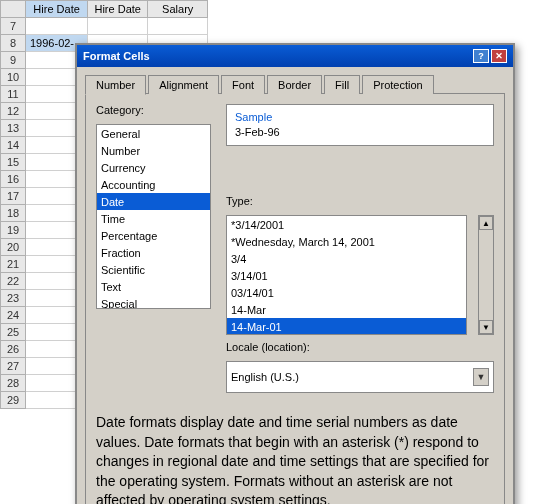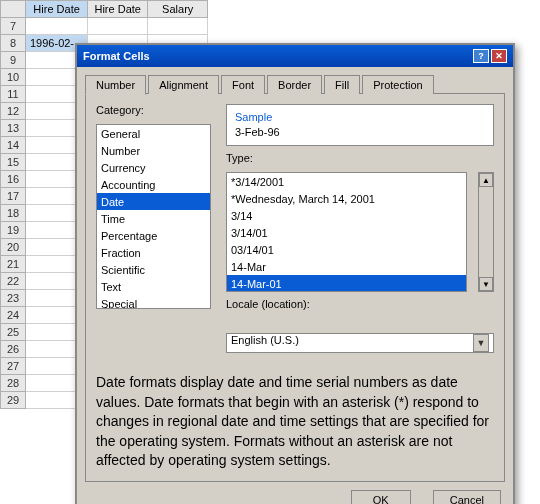--- a/index.html
+++ b/index.html
@@ -214,20 +214,21 @@
     }
 
     .sample-value {
       font-size: 11px;
       padding: 1px 0;
     }
 
     .type-label {
       font-size: 11px;
       margin-bottom: 2px;
+      margin-top: 43px;
     }
 
     .type-list-container {
       position: relative;
       display: flex;
       gap: 11px;
     }
 
     .type-list {
       border: 1px solid #888;
@@ -267,29 +268,29 @@
       border: 1px solid #888;
       display: flex;
       align-items: center;
       justify-content: center;
       font-size: 8px;
       cursor: pointer;
     }
 
     .locale-label {
       font-size: 11px;
-      margin-bottom: 17px;
+      margin-bottom: 2px;
     }
 
     .locale-select {
       display: flex;
       border: 1px solid #888;
       background: white;
-      height: 20px;
-      align-items: flex-start;
+      height: 32px;
+      align-items: center;
       padding: 0 4px;
       cursor: pointer;
     }
 
     .locale-text {
       flex: 1;
       font-size: 11px;
     }
 
     .locale-arrow {
@@ -540,21 +541,21 @@
             <div class="sample-label">Sample</div>
             <div class="sample-value">3-Feb-96</div>
           </div>
 
           <div class="type-label">Type:</div>
 
           <div class="type-list-container">
             <div class="type-list">
               <div class="type-item">*3/14/2001</div>
               <div class="type-item">*Wednesday, March 14, 2001</div>
-              <div class="type-item">3/14</div>
+              <div class="type-item">3/4</div>
               <div class="type-item">3/14/01</div>
               <div class="type-item">03/14/01</div>
               <div class="type-item">14-Mar</div>
               <div class="type-item selected">14-Mar-01</div>
             </div>
             <div class="type-scrollbar">
               <div class="scroll-btn">▲</div>
               <div class="scrollbar-track"></div>
               <div class="scroll-btn">▼</div>
             </div>

